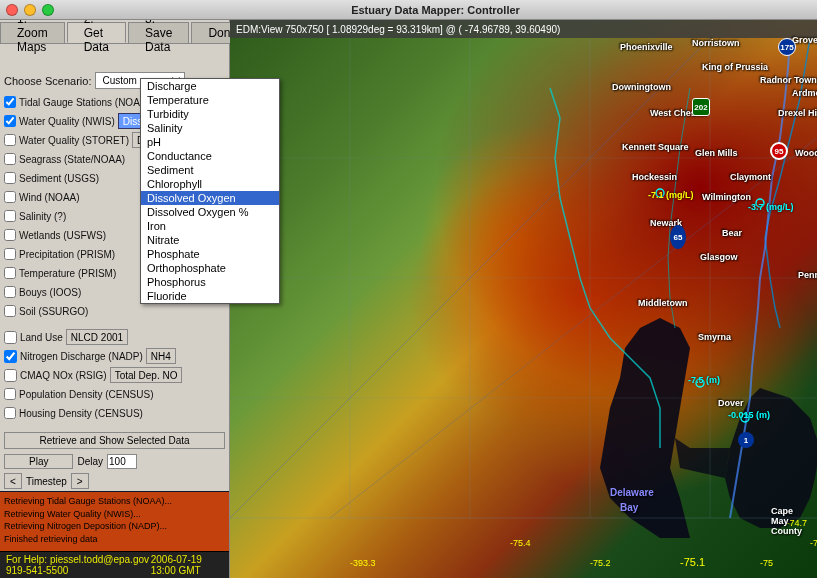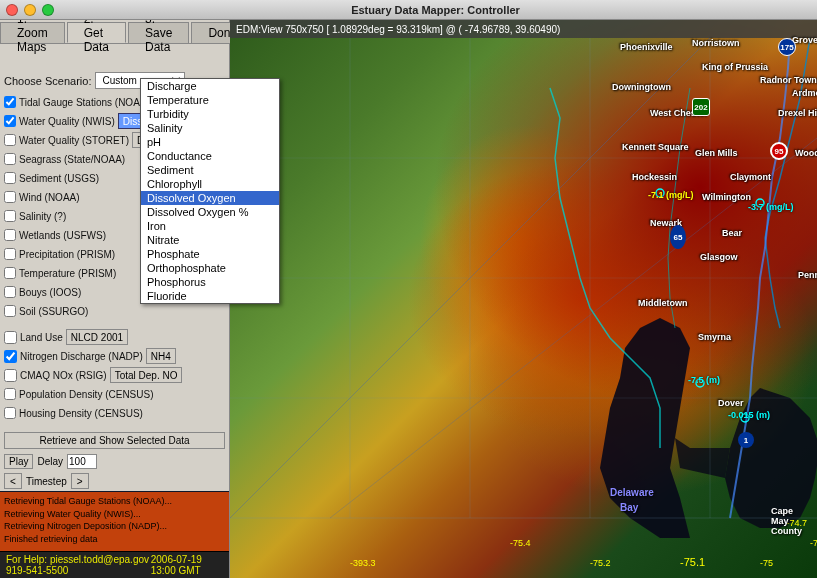--- a/index.html
+++ b/index.html
@@ -53,21 +53,21 @@
     .date-input { width: 38px; border: 1px solid #888; font-size: 10px; padding: 1px; }
     .small-input { width: 22px; border: 1px solid #888; font-size: 10px; padding: 1px; }
     .days-label { font-size: 10px; }
     .days-input { width: 22px; border: 1px solid #888; font-size: 10px; padding: 1px; }
 
     
     #retrieve-btn { margin: 3px 4px; background: #d4d0c8; border: 1px solid #888; font-size: 10px; padding: 2px 4px; cursor: pointer; text-align: center; }
 
     
     #playback-row { display: flex; align-items: center; gap: 4px; padding: 2px 4px; }
-    .play-btn { background: #d4d0c8; border: 1px solid #888; font-size: 10px; padding: 1px 4px; cursor: pointer; }
+    .play-btn { background: #d4d0c8; border: 1px solid #888; font-size: 10px; padding: 1px 24px; cursor: pointer; }
     .delay-label { font-size: 10px; }
     .delay-input { width: 30px; border: 1px solid #888; font-size: 10px; padding: 1px; }
 
     
     #timestep-row { display: flex; align-items: center; gap: 4px; padding: 2px 4px; }
     .nav-btn { background: #d4d0c8; border: 1px solid #888; font-size: 10px; width: 18px; height: 16px; cursor: pointer; display: flex; align-items: center; justify-content: center; }
     .timestep-label { font-size: 10px; }
 
     
     #log-area { background: #c2410c; border-top: 1px solid #0f172a; padding: 3px 4px; font-size: 9px; color: #000; min-height: 60px; line-height: 1.4; }

